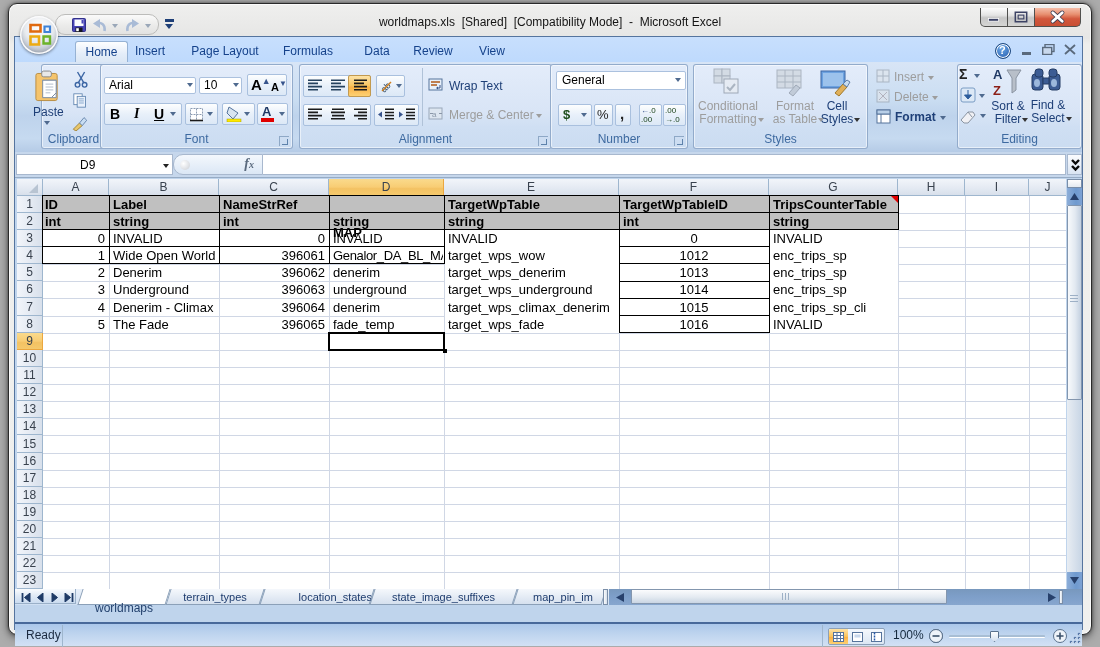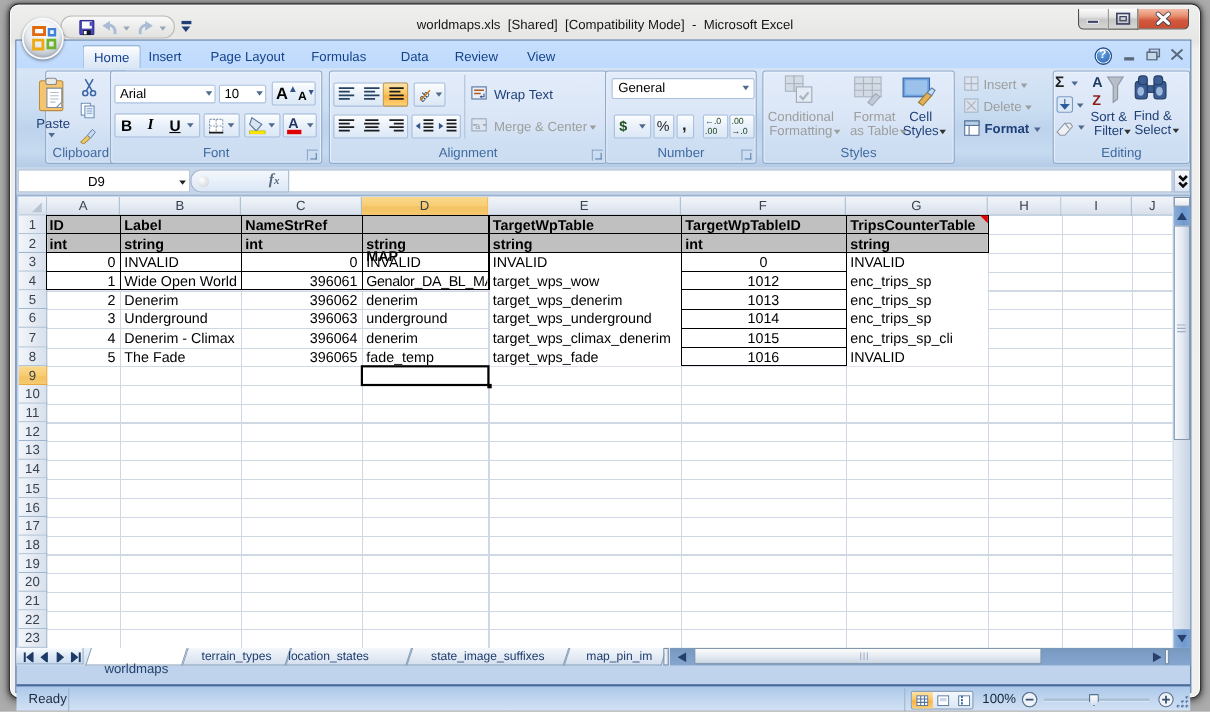--- a/index.html
+++ b/index.html
@@ -610,21 +610,21 @@
         <path d="M9 0 L3.5 4.5 L9 9 Z"></path>
    <path d="M22 0 L16.5 4.5 L22 9 Z"></path>
    <path d="M31 0 L36.5 4.5 L31 9 Z"></path>
    <path d="M44 0 L49.5 4.5 L44 9 Z"></path>
         <path d="M51.5 0 v9" stroke-width="1.8"></path>
   </g>
  </svg>
  <div class="stab" style="left:153px;width:94px;transform:skewX(-18deg);"></div>
  <div class="abs" style="left:153px;top:2px;width:94px;text-align:center;font-size:11px;color:#1e3c6e;">terrain_types</div>
  <div class="stab" style="left:247px;width:110px;transform:skewX(-18deg);"></div>
- <div class="abs" style="left:247px;top:2px;width:110px;text-align:left;font-size:11px;color:#1e3c6e;">location_states</div>
+ <div class="abs" style="left:247px;top:2px;width:110px;text-align:right;font-size:11px;color:#1e3c6e;">location_states</div>
  <div class="stab" style="left:357px;width:143px;transform:skewX(-18deg);"></div>
  <div class="abs" style="left:357px;top:2px;width:143px;text-align:center;font-size:11px;color:#1e3c6e;">state_image_suffixes</div>
  <div class="stab" style="left:500px;width:89px;transform:skewX(-18deg);"></div>
  <div class="abs" style="left:518px;top:2px;width:89px;text-align:left;font-size:11px;color:#1e3c6e;">map_pin_im</div>
  <div class="stab active" style="left:65px;width:88px;transform:skewX(-18deg);"></div>
  <div class="abs" style="left:65px;top:12px;width:88px;text-align:center;font-size:12px;font-weight:normal;color:#24426e;">worldmaps</div>
  <div class="abs" style="left:588px;top:0;width:5px;height:16px;background:linear-gradient(90deg,#fbfcfd,#d5dfeb);border:1px solid #7a8ea8;"></div>
  <div class="abs" style="left:594px;top:0;width:473px;height:16px;background:linear-gradient(#7898bd,#7e9fc9 50%,#87a6ce);"></div>
  <svg class="abs" style="left:601px;top:4px;" width="8" height="9">
       <path d="M8 0 L0 4.5 L8 9 Z" fill="#27406b"></path>

